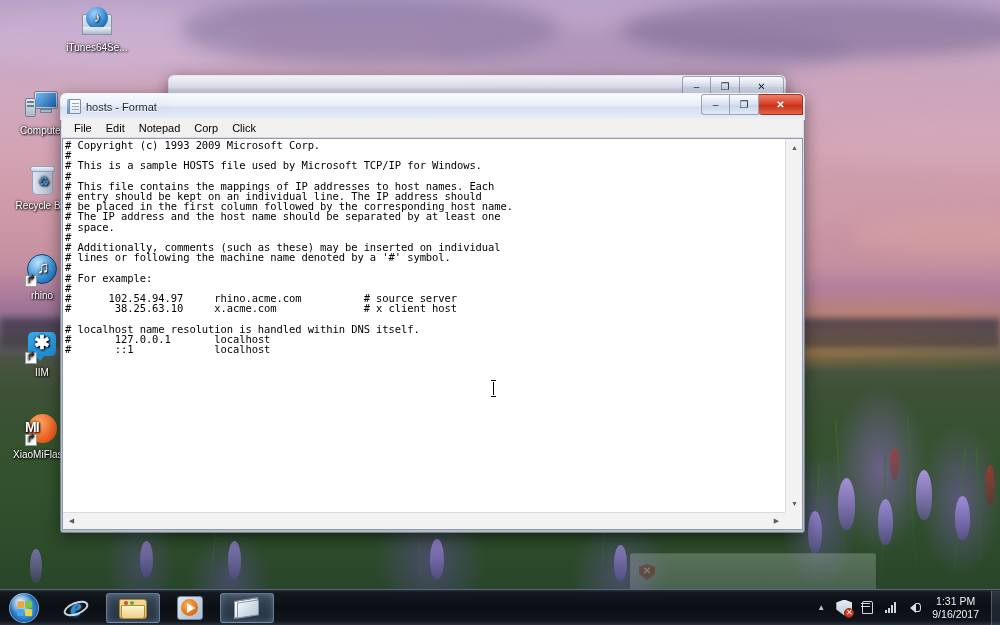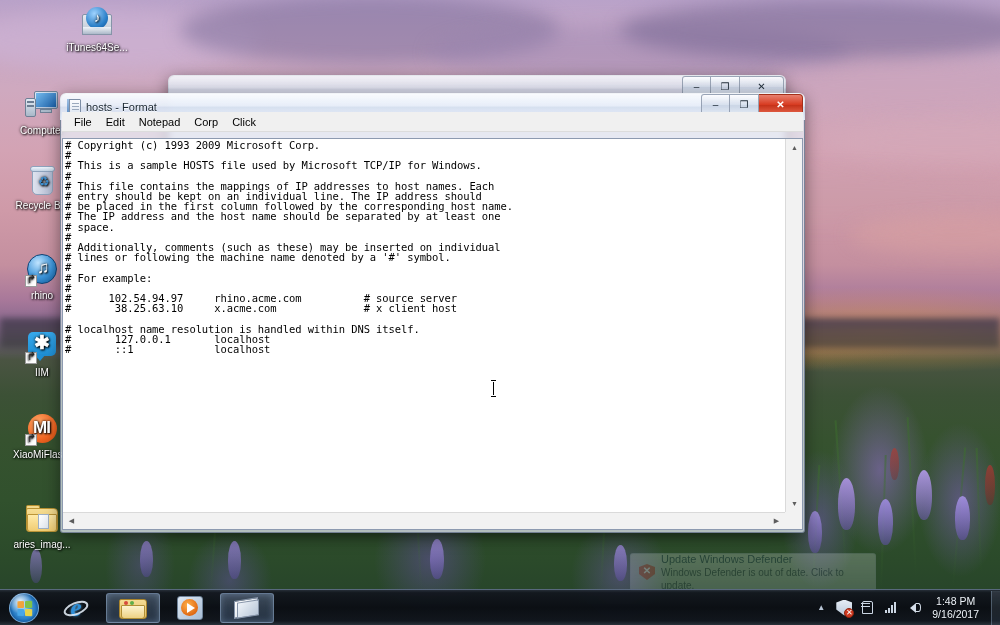--- a/index.html
+++ b/index.html
@@ -207,21 +207,21 @@
   .np-icon .spine {
     position: absolute; left: 0; top: 0; bottom: 0; width: 3px;
     background: linear-gradient(to bottom, #9fc0e4, #5e8fc4);
     border-right: 1px solid #7d8ea6;
   }
   .np-icon .ln {
     position: absolute; left: 5px; right: 2px; height: 1px; background: #9aa9bd;
   }
 
   #menubar {
-    position: absolute; left: 2px; right: 2px; top: 19px; height: 20px;
+    position: absolute; left: 2px; right: 2px; top: 25px; height: 20px;
     background: #f0f0f0;
     border-bottom: 1px solid #dcdcdc;
     display: flex; align-items: center;
     padding-left: 5px;
   }
   .menuitem {
     font-size: 11px; color: #000;
     padding: 2px 7px;
     cursor: default;
   }
@@ -557,35 +557,26 @@
       <div style="position:absolute; left:9px; top:24px; width:0; height:0; border-left:6px solid transparent; border-right:6px solid transparent; border-top:7px solid #1e8ed4;"></div>
       <div style="position:absolute; left:9px; top:3px; color:#fff; font-size:19px; line-height:19px; font-weight:bold;">✱</div>
       <div class="shortcut"></div>
     </div>
     <span class="lbl">IIM</span>
   </div>
 
   <div class="dicon" style="left:5px; top:412px;">
     <div class="glyph">
       <div style="position:absolute; left:3px; top:2px; width:29px; height:29px; border-radius:50%; background:radial-gradient(circle at 36% 30%, #ffa868, #f06522 60%, #c84a10);"></div>
-      <div style="position:absolute; left:8px; top:9px; color:#fff; font-size:17px; line-height:13px; font-weight:bold; letter-spacing:-1px;">MI</div>
+      <div style="position:absolute; left:0; top:9px; color:#fff; font-size:14px; line-height:13px; font-weight:bold; letter-spacing:-1px;">MI</div>
       <div class="shortcut"></div>
     </div>
     <span class="lbl">XiaoMiFlas...</span>
   </div>
 
-  <div class="dicon" style="left:5px; top:502px;">
-    <div class="glyph">
-      <div class="folder-tab"></div>
-      <div class="folder-back"></div>
-      <div class="folder-front"></div>
-      <div style="position:absolute; left:13px; top:12px; width:11px; height:15px; background:linear-gradient(135deg,#ffffff,#dfe6ef); border:1px solid #9fb0c4;"></div>
-    </div>
-    <span class="lbl">aries_imag...</span>
-  </div>
 
   <div class="win" id="explorer-window">
     <div class="win-frame"></div>
 
     <div class="titlebar">
       <span class="ttext"></span>
       <div class="capbtns">
         <div class="capbtn">
           <span class="capglyph">–</span>
         </div>
@@ -690,24 +681,20 @@
     </div>
 
     <div id="mouse-cursor" style="left:431px; top:287px;"></div>
   </div>
 
   <div id="notification">
     <div id="notif-shield">
       <div class="sh"></div>
       <div class="x">✕</div>
     </div>
-    <div id="notif-text">
-      <div id="notif-title">Update Windows Defender</div>
-      <div id="notif-body">Windows Defender is out of date. Click to update.</div>
-    </div>
   </div>
 
   <div id="taskbar">
 
     <div id="start-orb">
       <div class="orb">
         <div class="flag">
           <i style="background:#f2a33c;"></i>
           <i style="background:#7fc24a;"></i>
           <i style="background:#49a7e8;"></i>
@@ -771,21 +758,21 @@
             <i style="height:11px;"></i>
         </div>
       </div>
 
       <div class="tray-ico" id="tray-speaker">
         <div class="spk"></div>
         <div class="wv"></div>
       </div>
 
       <div id="clock">
-        <div>1:48 PM</div>
+        <div>1:31 PM</div>
         <div>9/16/2017</div>
       </div>
     </div>
 
     <div id="show-desktop"></div>
   </div>
 
 </div>
 
 </body></html>

